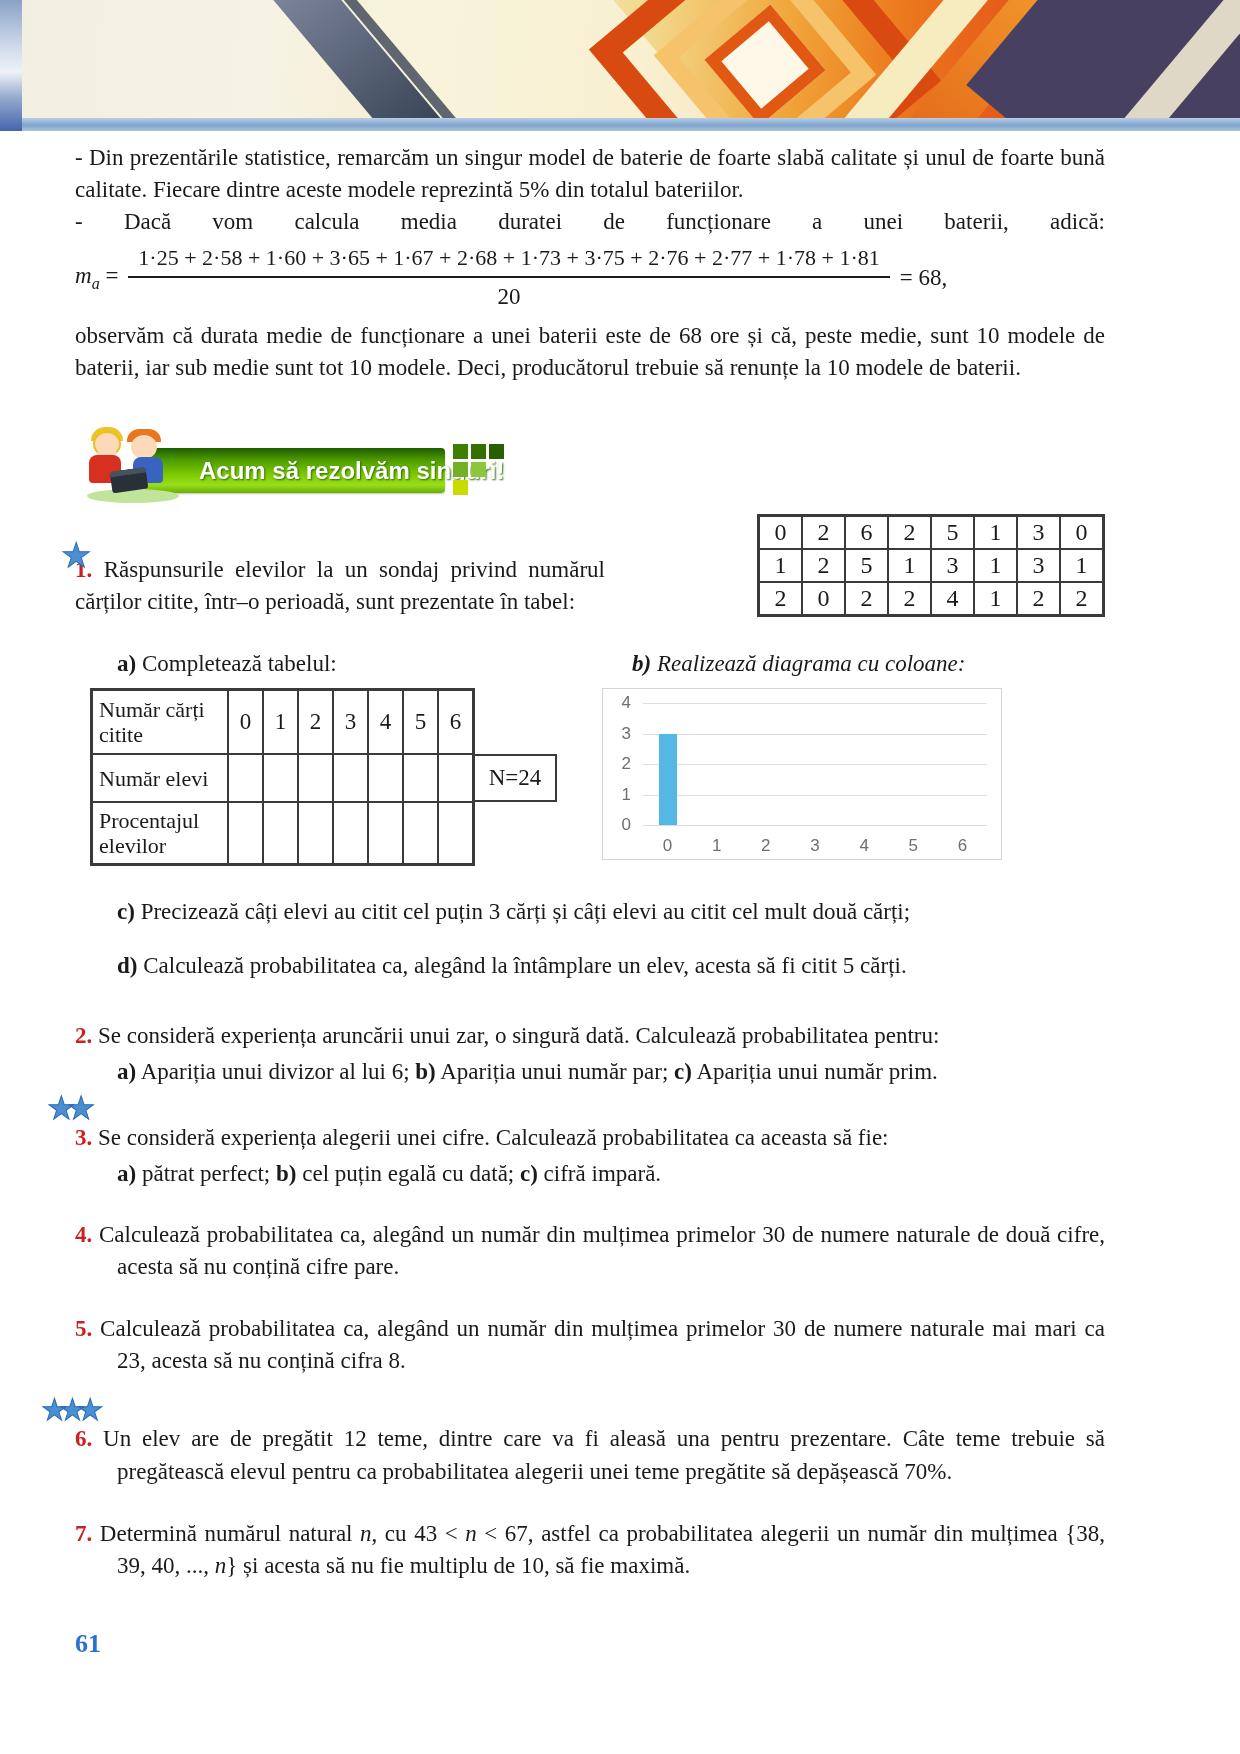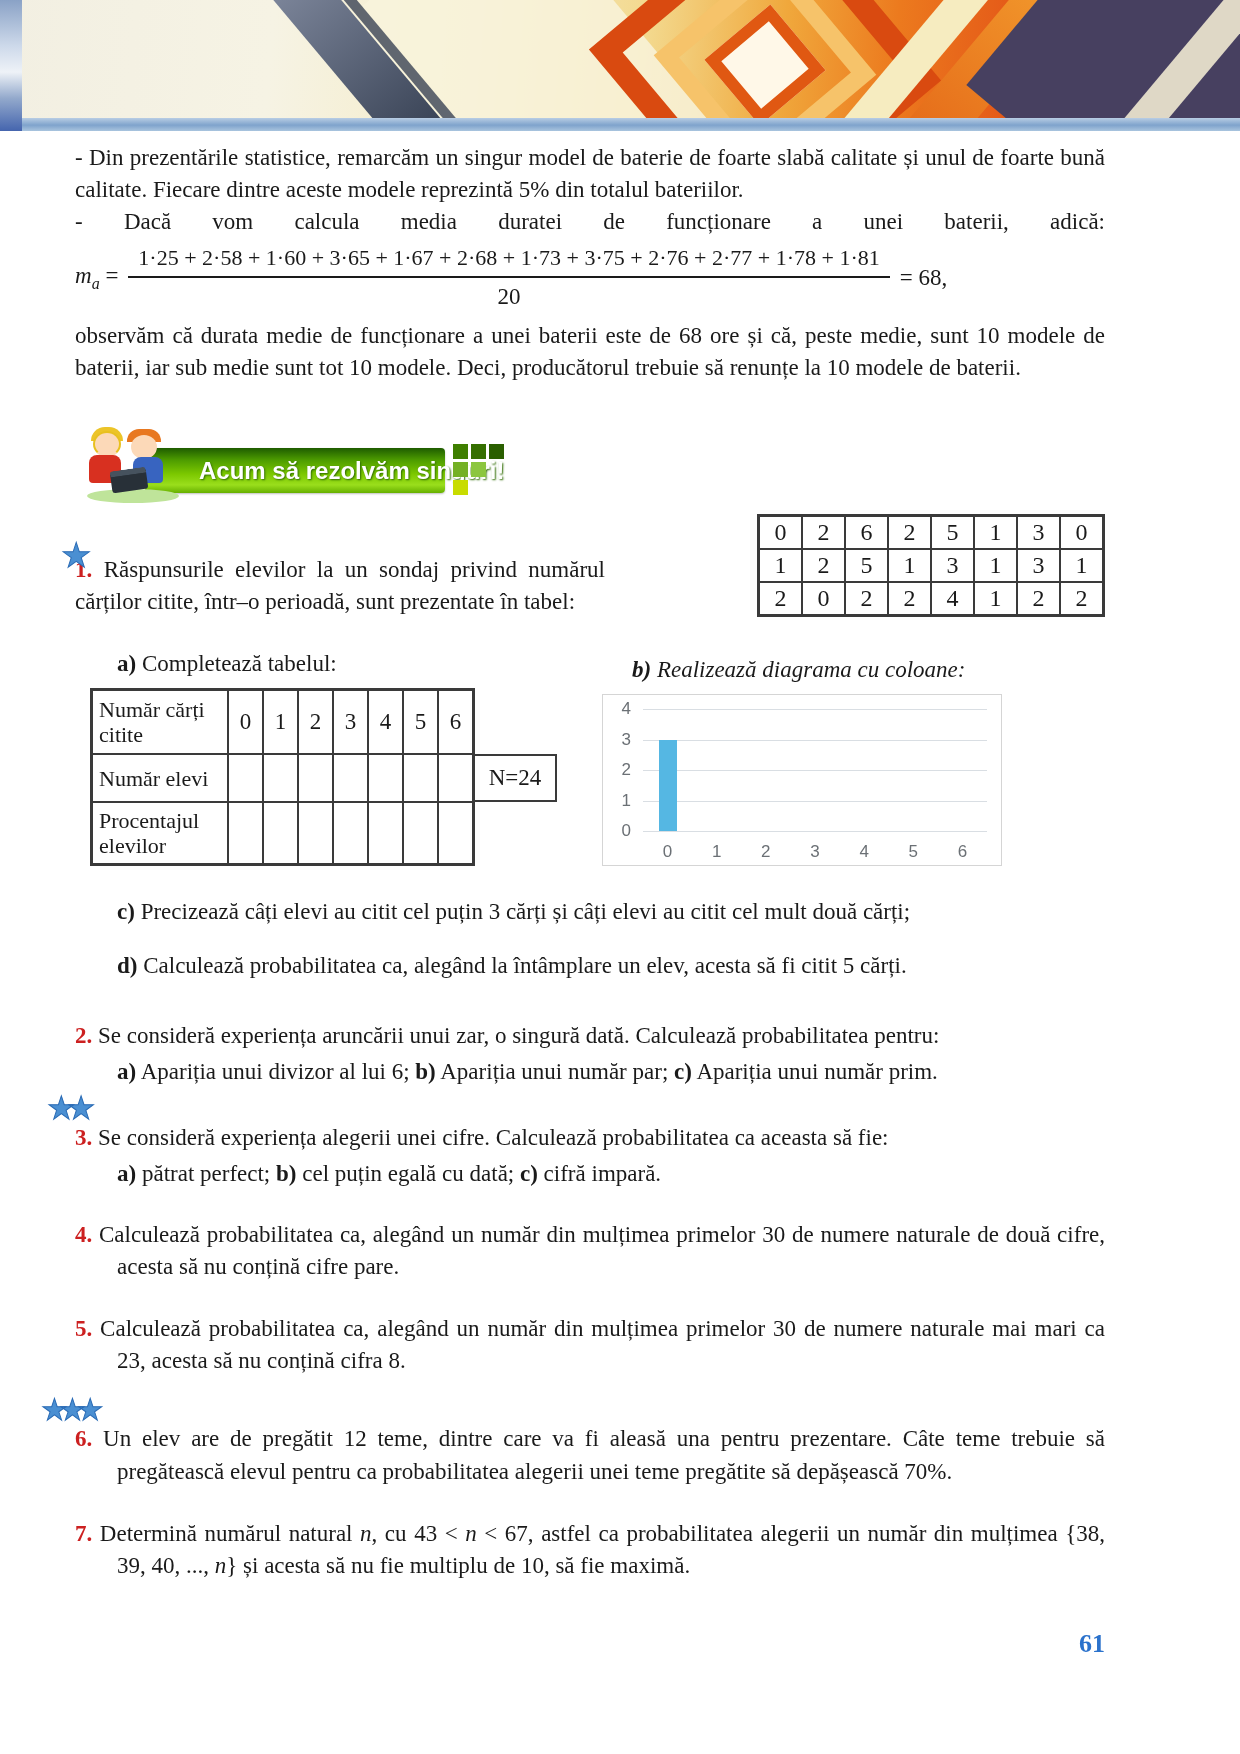--- a/index.html
+++ b/index.html
@@ -75,21 +75,21 @@
 
   
   .p1-row { position:relative; display:flex; align-items:flex-start; margin-top:14px; }
   .p1-text { width:530px; padding-top:40px; }
   .pnum { color:#cc2020; font-weight:bold; }
   .rgrid { display:grid; grid-template-columns:repeat(8,43px); grid-auto-rows:33px;
     border:2px solid #3a3a3a; margin-left:auto; }
   .rgrid .gcell { border:1px solid #3a3a3a; display:flex; align-items:center; justify-content:center; font-size:24px; }
 
   
-  .ab-row { display:flex; margin-top:30px;align-items:flex-end; }
+  .ab-row { display:flex; margin-top:30px; }
   .ab-left { width:525px; }
   .ab-right { width:415px; margin-left:2px; }
   .part-head { padding-left:42px; margin-bottom:8px; }
   .ftable { position:relative; border:2px solid #3a3a3a; width:385px; margin-left:15px; }
   .frow { display:flex; }
   .fcell { border:1px solid #3a3a3a; display:flex; align-items:center; justify-content:center; font-size:23px; }
   .fcell.lbl { width:138px; justify-content:flex-start; padding:2px 6px; font-size:22px; line-height:1.15; }
   .fcell.num { width:35px; }
   .h1 { height:64px; } .h2 { height:48px; } .h3 { height:62px; }
   .note-box { position:absolute; left:100%; top:64px; width:84px; height:48px; border:2px solid #3a3a3a;
@@ -101,21 +101,21 @@
   .chart .xtick { position:absolute; text-align:center; font-size:17px; color:#6b7075; }
   .chart .bar { position:absolute; }
 
   
   .cd-line { padding-left:42px; margin-top:21px; }
   .cd-block { margin-top:30px; }
   .prob { position:relative; margin-top:34px; }
   .prob .line1 { text-align:justify; }
   .prob .sub { padding-left:42px; margin-top:4px; }
   .hang { padding-left:42px; text-indent:-42px; text-align:justify; }
-  .footer { margin-top:44px; text-align:right; }
+  .footer { margin-top:44px; text-align:left; }
   .page-number { color:#2b72cc; font-weight:bold; font-size:26px; }
 </style>
 </head>
 <body>
 
 <div class="page">
 
   <div class="header">
     <div class="aw-light1"></div>
     <div class="aw-dark1"></div>

